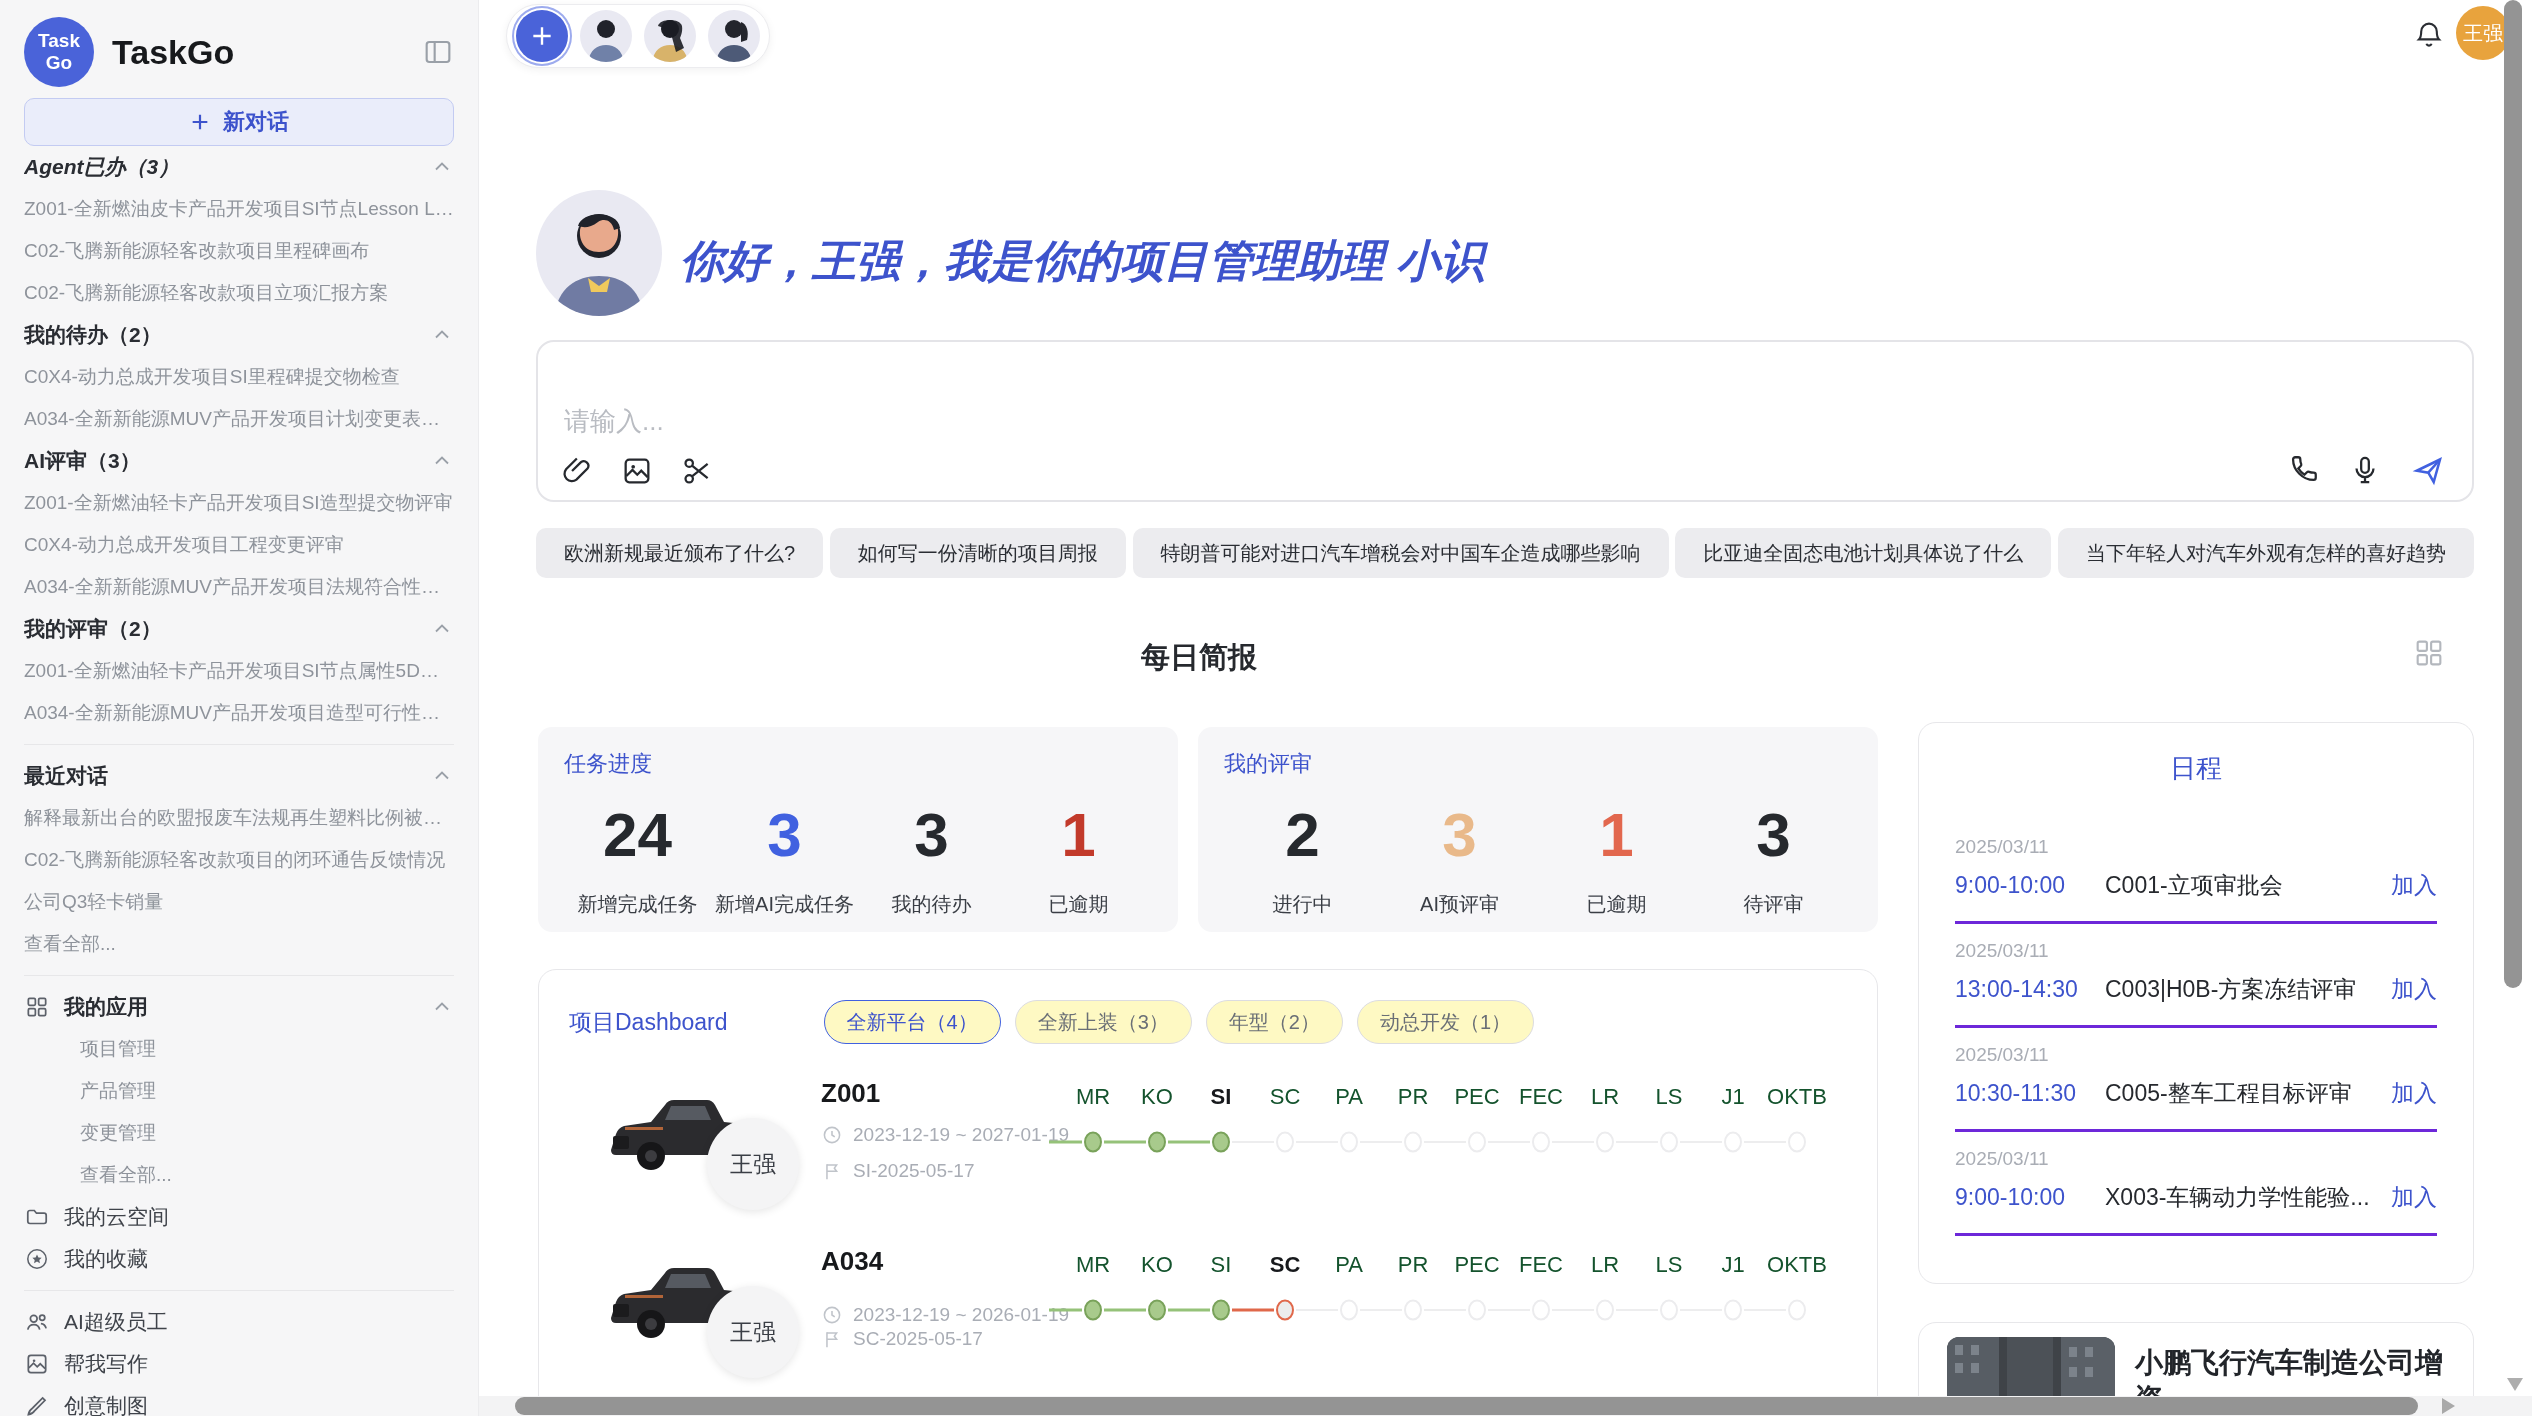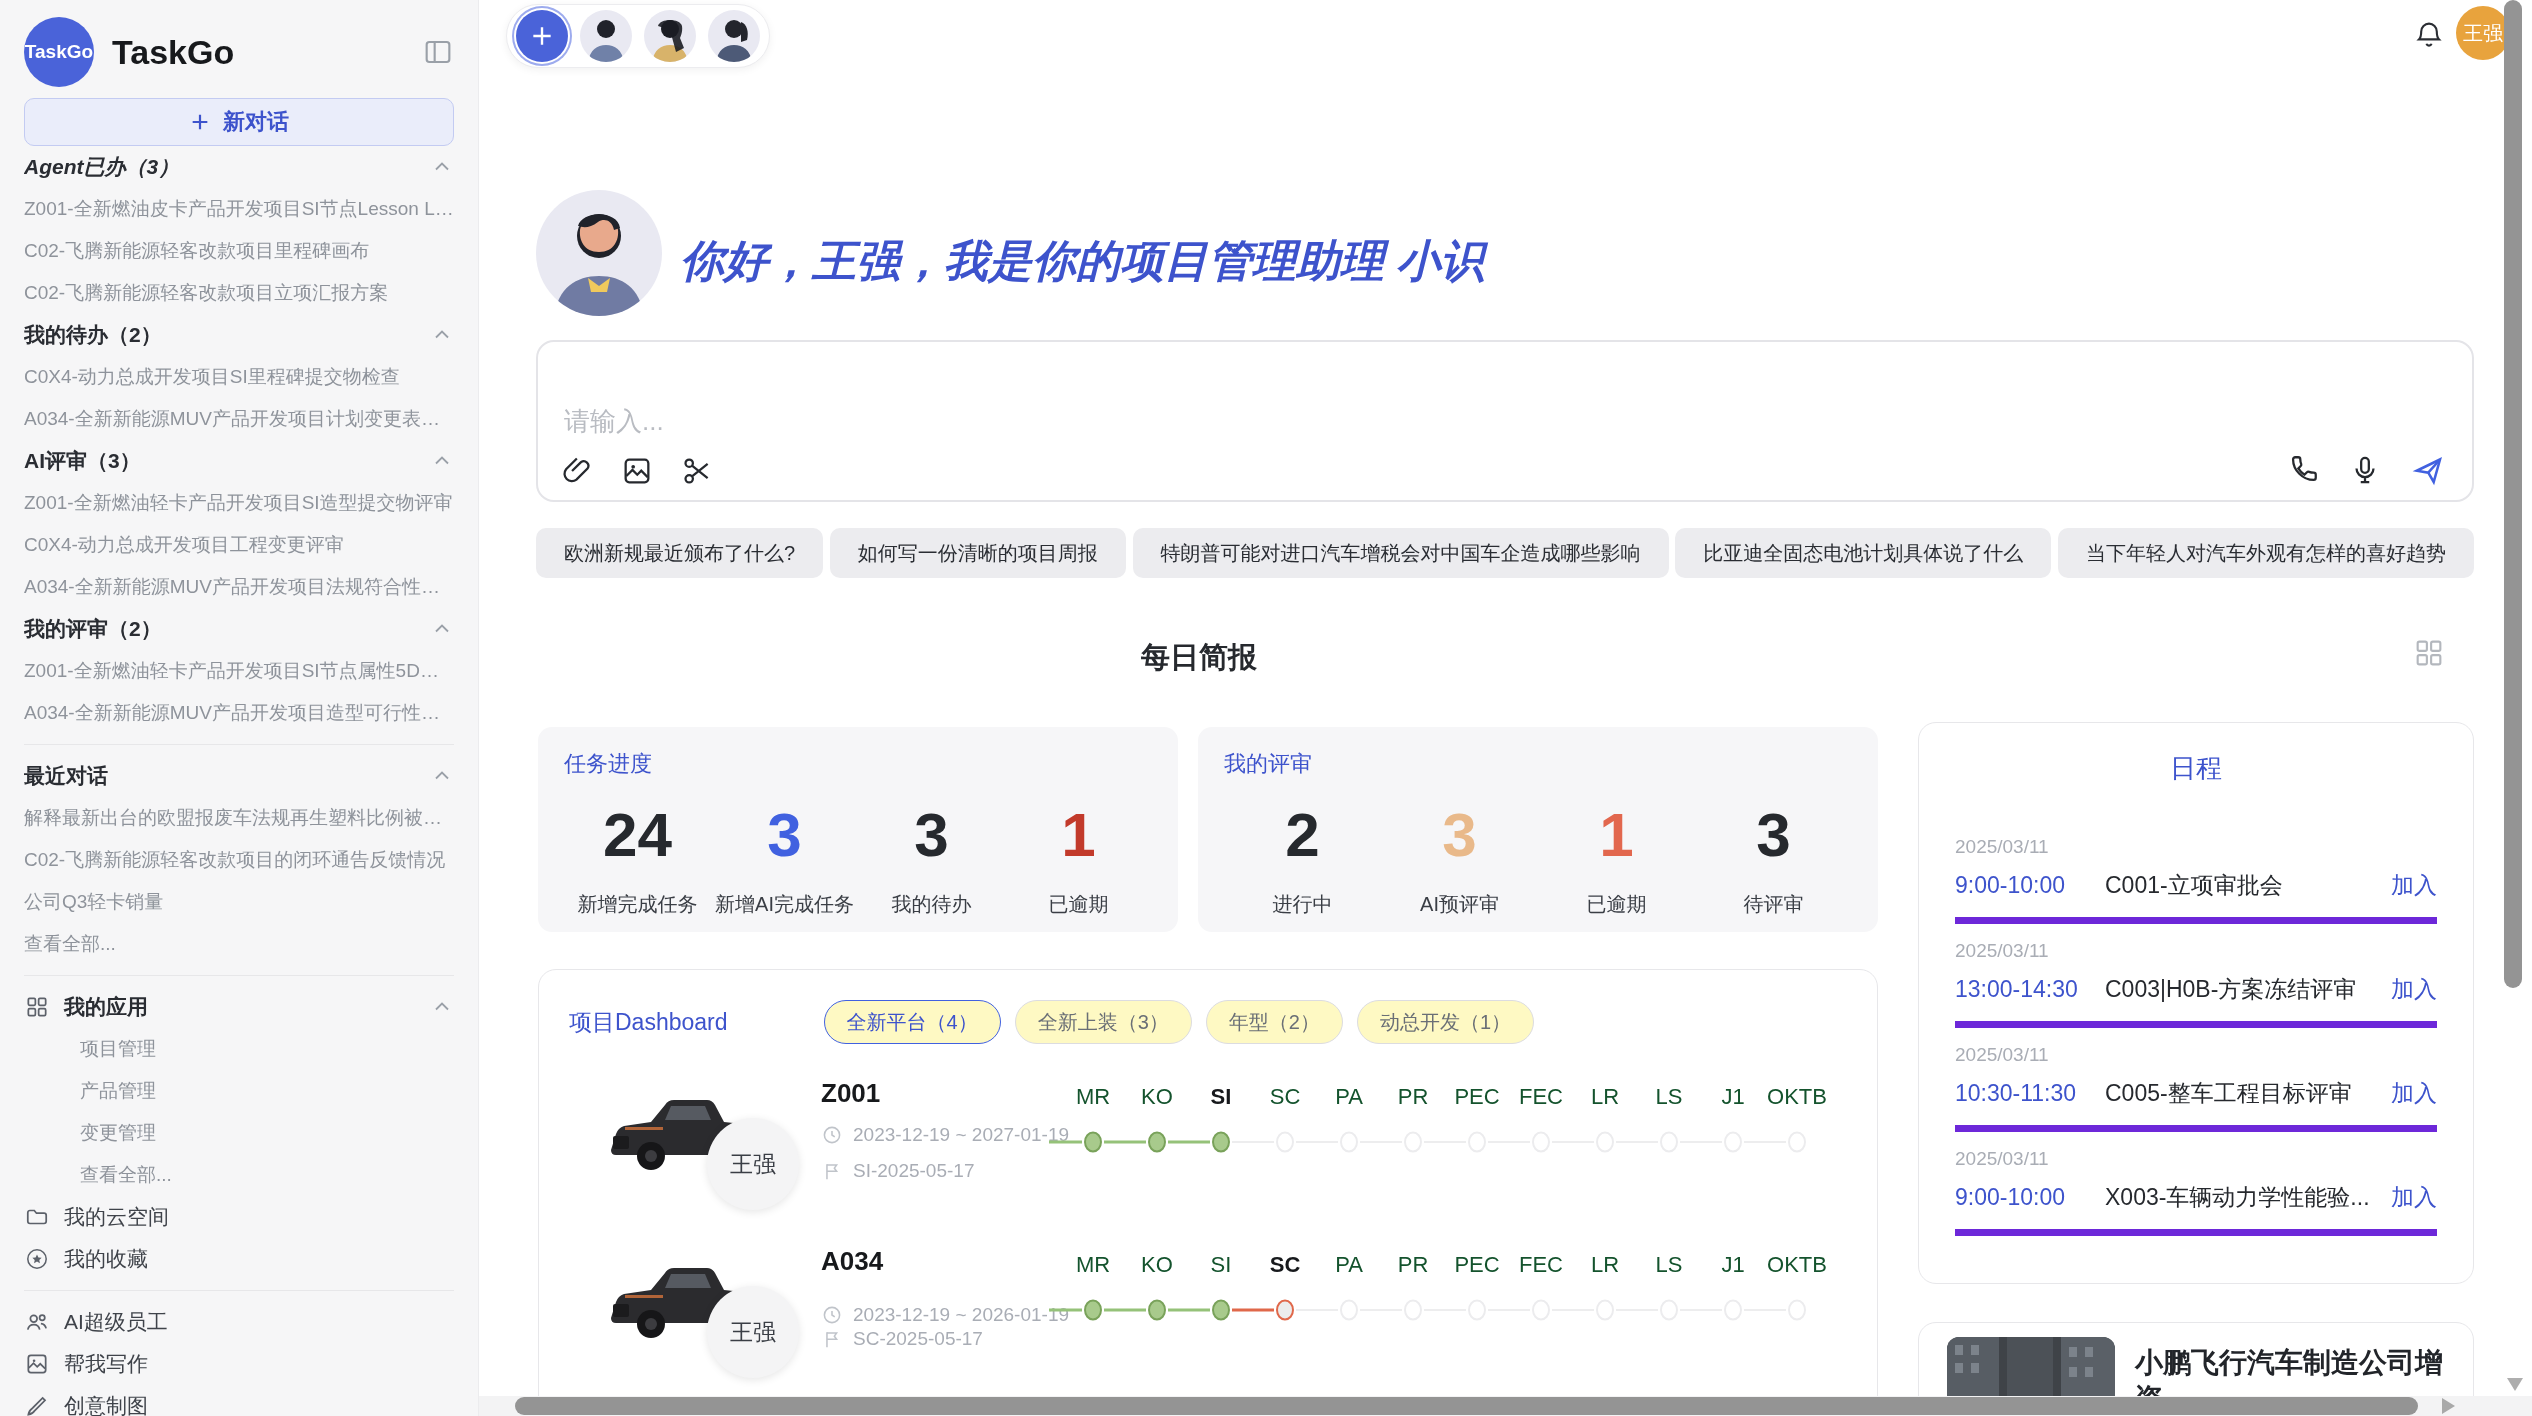--- a/index.html
+++ b/index.html
@@ -3,21 +3,21 @@
 <meta charset="utf-8">
 <style>
   * { margin:0; padding:0; box-sizing:border-box; }
   html,body { width:2532px; height:1416px; overflow:hidden; }
   body { font-family:"Liberation Sans","DejaVu Sans",sans-serif; background:#fff; color:#26292e; }
   .page { position:relative; width:2532px; height:1416px; overflow:hidden; }
 
   
   .sidebar { position:absolute; left:0; top:0; width:479px; height:1416px; background:#f6f6f7; border-right:1px solid #ececee; padding:16px 24px 0 24px; overflow:hidden; }
   .sb-head { display:flex; align-items:center; height:72px; }
-  .logo { width:70px; height:70px; border-radius:50%; background:#4a63d9; color:#fff; display:flex; flex-direction:row; align-items:center; justify-content:center; font-size:19px; font-weight:bold; line-height:22px; flex:0 0 auto; }
+  .logo { width:70px; height:70px; border-radius:50%; background:#4a63d9; color:#fff; display:flex; flex-direction:column; align-items:center; justify-content:center; font-size:19px; font-weight:bold; line-height:22px; flex:0 0 auto; }
   .sb-title { font-size:34px; font-weight:bold; color:#17191c; margin-left:18px; flex:1; }
   .icon svg { display:block; }
   .panel-ic { color:#9aa0a8; }
   .new-chat { margin-top:10px; width:100%; height:48px; background:#eaedfa; border:1px solid #c3cbf2; border-radius:10px; display:flex; align-items:center; justify-content:center; gap:12px; color:#3d53cc; font-size:22px; font-weight:bold; cursor:pointer; }
   .sb-row { height:42px; display:flex; align-items:center; overflow:hidden; }
   .sb-sec-head { justify-content:space-between; }
   .sb-sec-title { font-size:21px; font-weight:bold; color:#2a2d33; white-space:nowrap; }
   .chev { color:#9aa0a8; }
   .sb-item { font-size:19px; color:#8e939b; white-space:nowrap; text-overflow:ellipsis; overflow:hidden; display:block; line-height:42px; cursor:pointer; }
   .divider { height:1px; background:#e7e7e9; margin:10px 0; }
@@ -79,21 +79,21 @@
   .ms-dot.overdue { background:#ececec; border-color:#e0684a; border-width:2.5px; }
   .ms-seg { position:absolute; height:2px; transform:translateY(-50%); background:#ededee; }
   .ms-seg.green { height:3px; background:#95c279; }
   .ms-seg.red { height:3px; background:#e0684a; }
   .car-sliver { position:absolute; left:60px; top:412px; width:190px; height:24px; overflow:hidden; }
 
   
   .sched-card { position:absolute; left:1918px; top:722px; width:556px; height:562px; border:1px solid #e7e7ea; border-radius:18px; background:#fff; padding:0 36px; }
   .sched-title { text-align:center; font-size:26px; color:#3d53cc; margin-top:28px; }
   .events { margin-top:34px; }
-  .event { height:104px; border-bottom:7px solid #6d28d9; padding-top:16px; }
+  .event { height:104px; border-bottom:3px solid #6d28d9; padding-top:16px; }
   .ev-date { font-size:19px; color:#a9adb5; }
   .ev-row { display:flex; align-items:center; margin-top:12px; }
   .ev-time { width:150px; font-size:23px; color:#3d53cc; }
   .ev-name { flex:1; font-size:23px; color:#26292e; white-space:nowrap; overflow:hidden; text-overflow:ellipsis; }
   .ev-join { font-size:23px; color:#3d53cc; cursor:pointer; margin-left:14px; }
   .view-all { text-align:center; font-size:23px; color:#3d53cc; margin-top:22px; cursor:pointer; }
 
   
   .news-card { position:absolute; left:1918px; top:1322px; width:556px; height:170px; border:1px solid #e7e7ea; border-radius:18px; background:#fff; overflow:hidden; }
   .news-img { position:absolute; left:28px; top:14px; width:168px; height:140px; border-radius:12px; overflow:hidden; }

